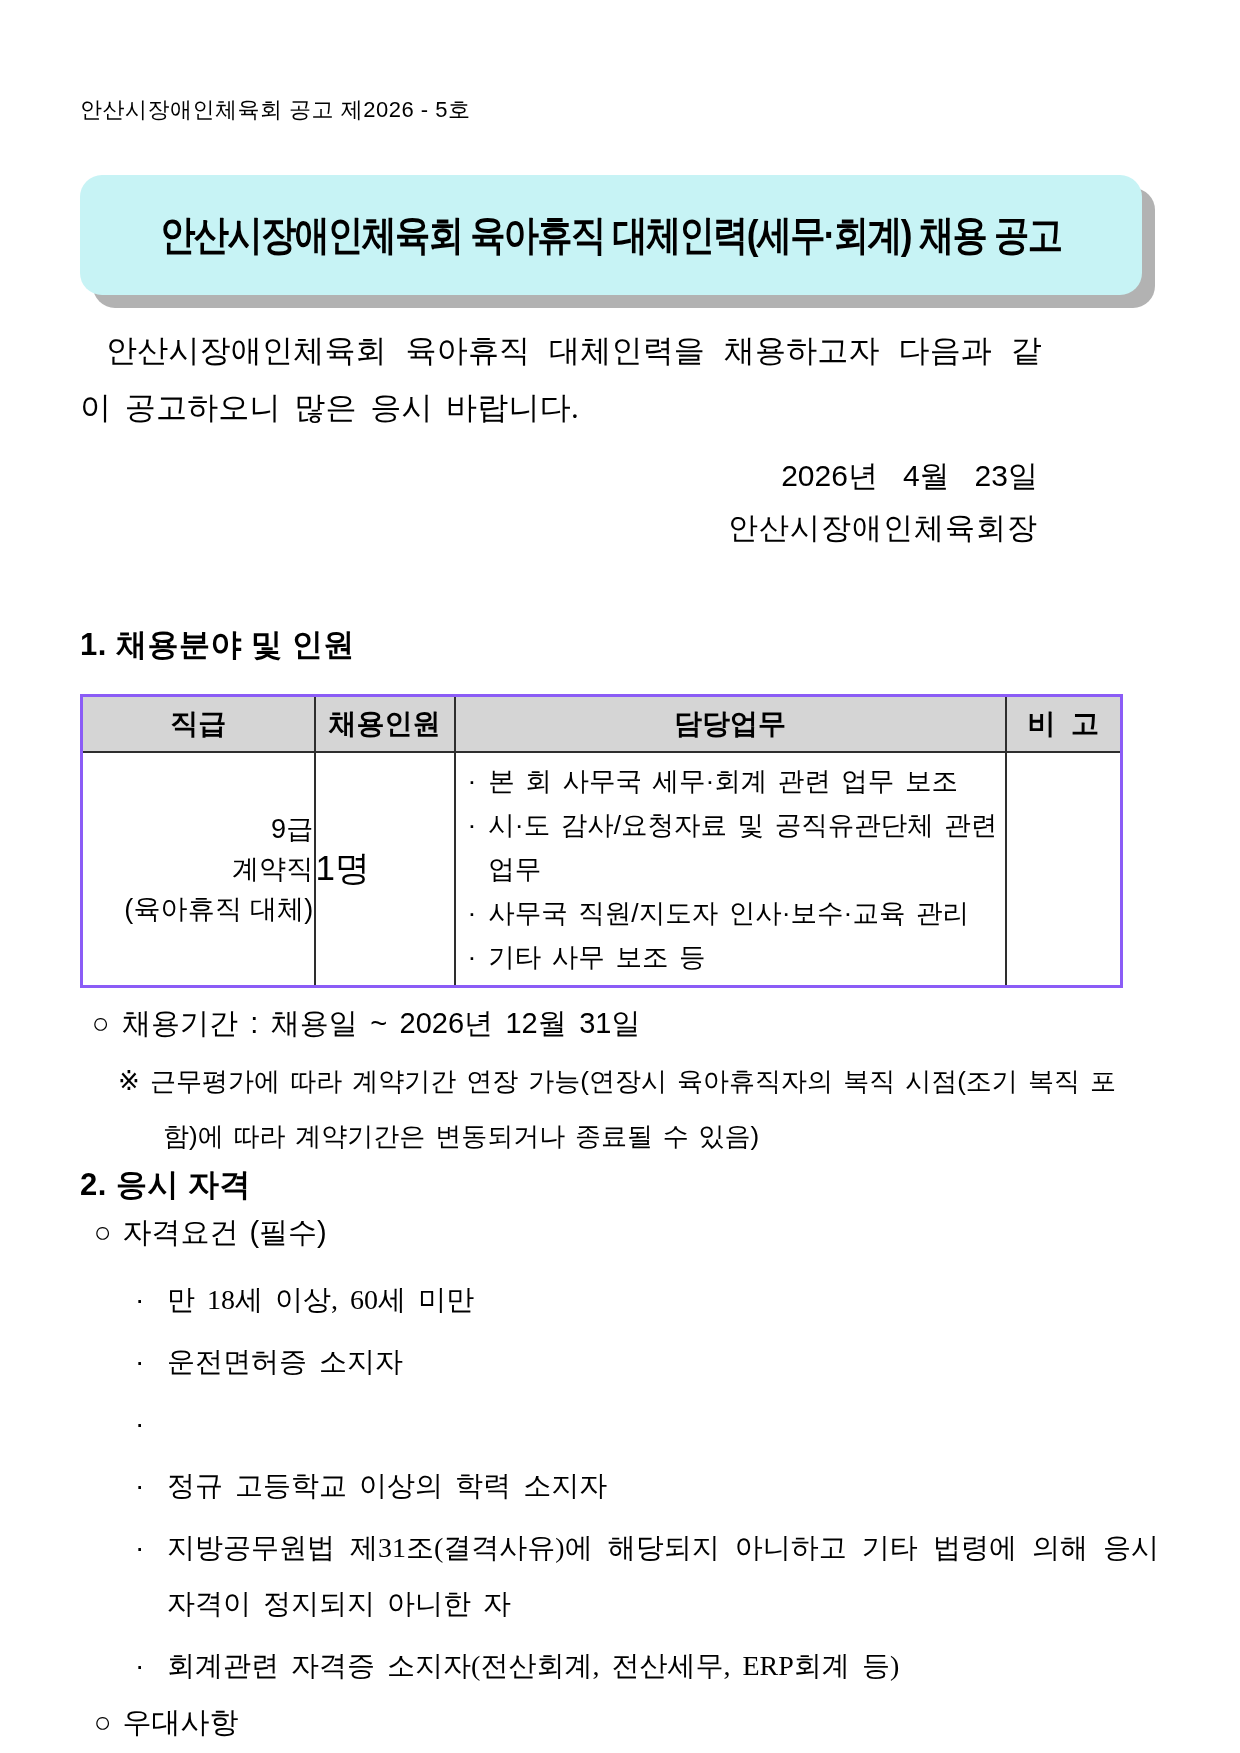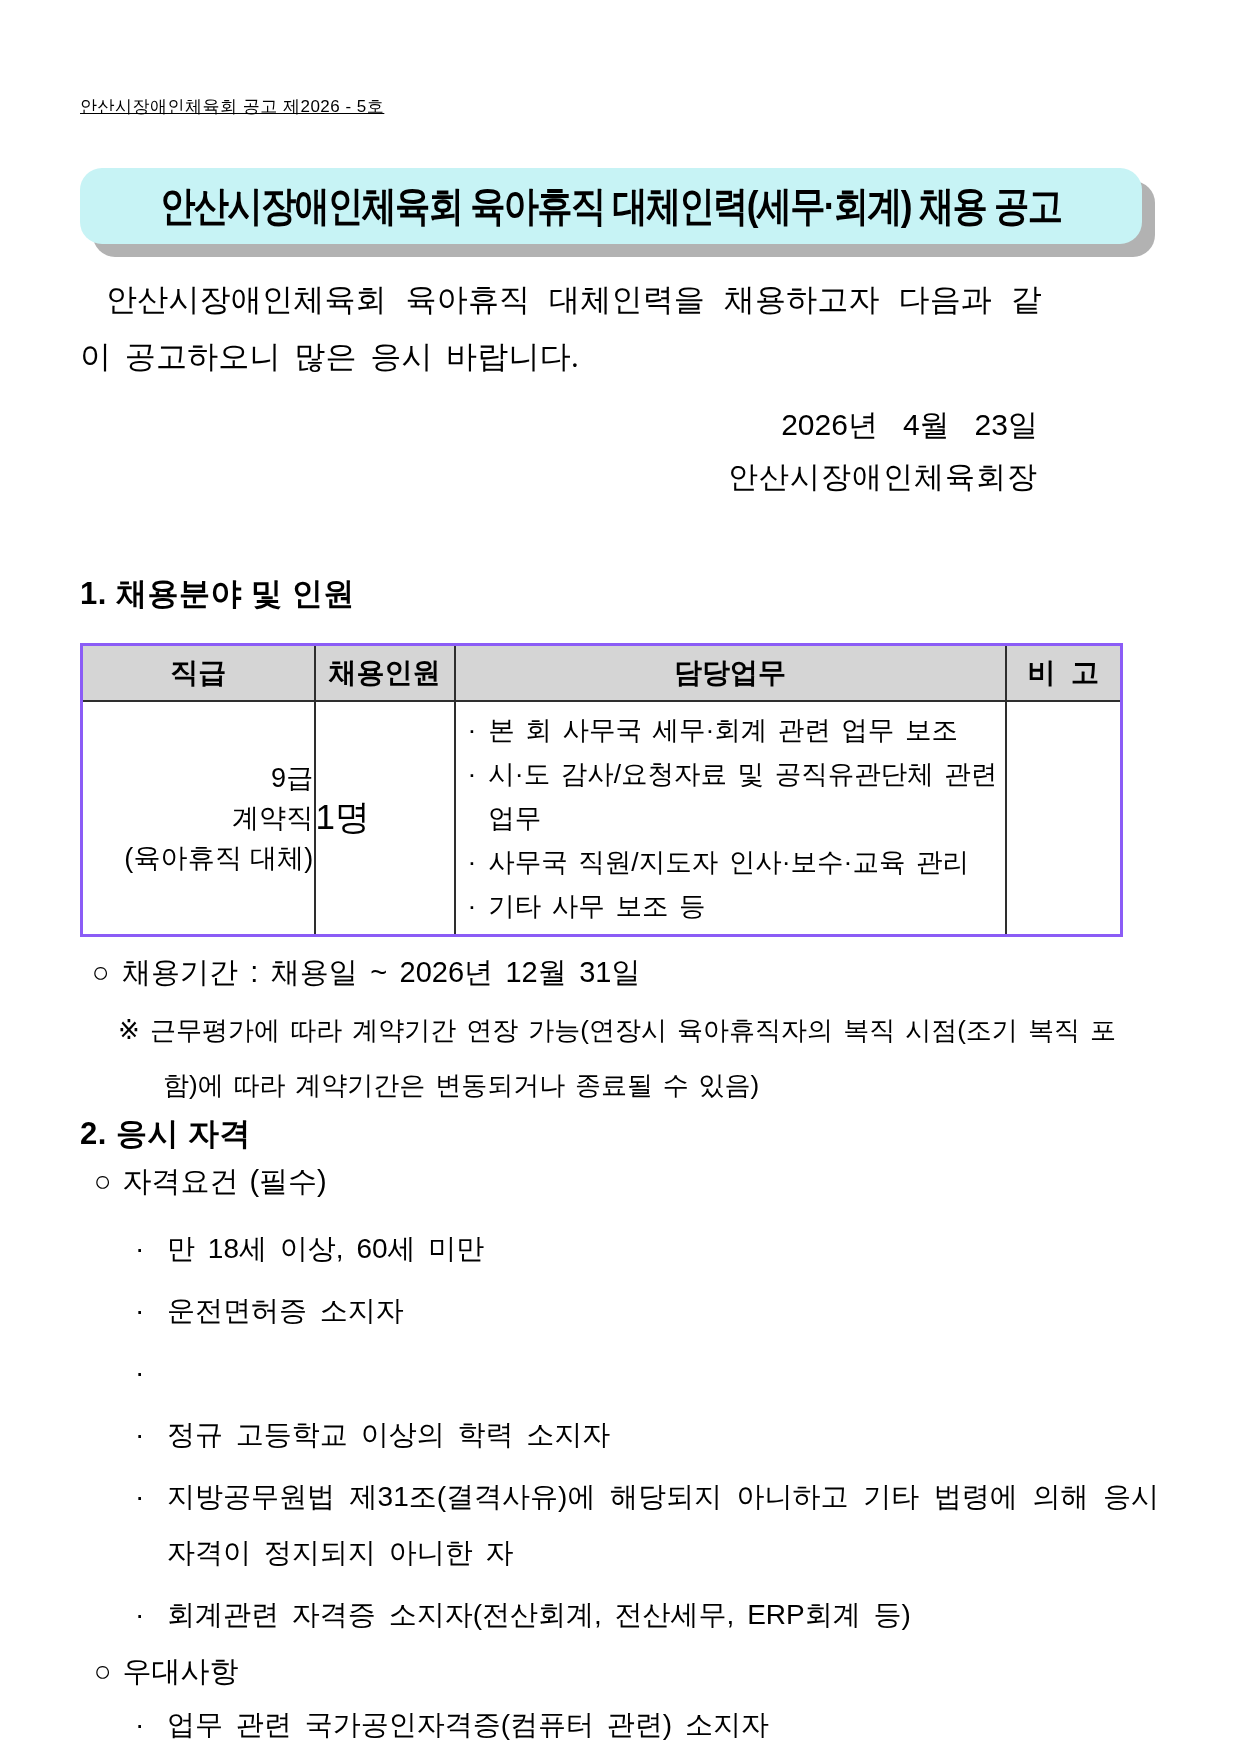--- a/index.html
+++ b/index.html
@@ -4,24 +4,24 @@
 <style>
   * { margin:0; padding:0; box-sizing:border-box; }
   html { background:#fff; }
   body {
     width:1240px; min-height:1753px; background:#fff; color:#000;
     font-family:"Liberation Sans","DejaVu Sans",sans-serif;
     overflow:hidden;
   }
   .page { padding:95px 80px 40px 80px; }
 
-  .doc-number { font-size:17px; letter-spacing:.5px;text-decoration:underline; }
+  .doc-number { font-size:22px; letter-spacing:.5px; }
 
   .title-box {
-    margin-top:50px; margin-right:18px; height:76px;
+    margin-top:50px; margin-right:18px; height:120px;
     background:var(--highlight,#c7f3f5);
     border-radius:22px;
     box-shadow:13px 13px 0 0 var(--shadow,#b2b2b2);
     display:flex; align-items:center; justify-content:center;
     overflow:visible;
   }
   .title-text {
     font-size:41px; font-weight:800; letter-spacing:-2px;
     white-space:nowrap; transform:scaleX(.86); transform-origin:center;
   }
@@ -59,21 +59,21 @@
   .note {
     margin-top:14px; margin-left:38px; width:998px;
     font-size:26px; line-height:55px; word-spacing:.1em;
     padding-left:45px; text-indent:-45px; text-align:justify;
   }
 
   .sub-heading { margin-top:10px; margin-left:14px; font-size:29px; line-height:36px; word-spacing:.1em; }
   .req-list { margin-top:22px; margin-left:55px; }
   .req-item { display:flex; align-items:flex-start; margin-bottom:6px; font-size:28px; line-height:56px; }
   .req-item .dot { width:32px; flex:none; }
-  .req-text { max-width:992px; word-spacing:.18em; text-align:justify; }
+  .req-text { max-width:992px; word-spacing:.18em; text-align:justify;font-family:Liberation Serif, serif; }
   .pref-list { margin-top:8px; }
 </style>
 </head>
 <body>
 
 <div class="page">
 
   <div class="doc-number">안산시장애인체육회 공고 제2026 - 5호</div>
 
   <div class="title-box">

